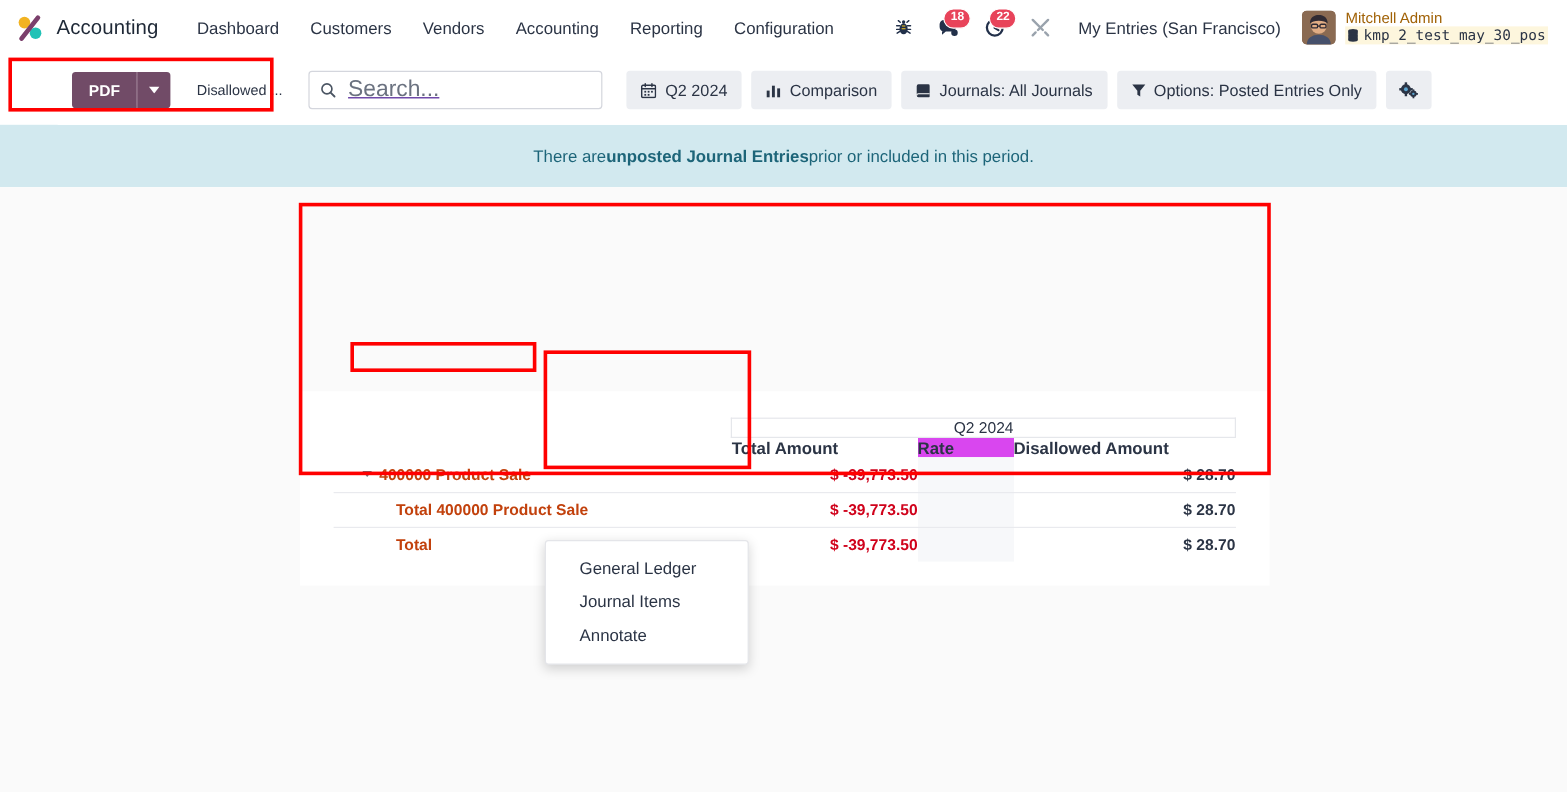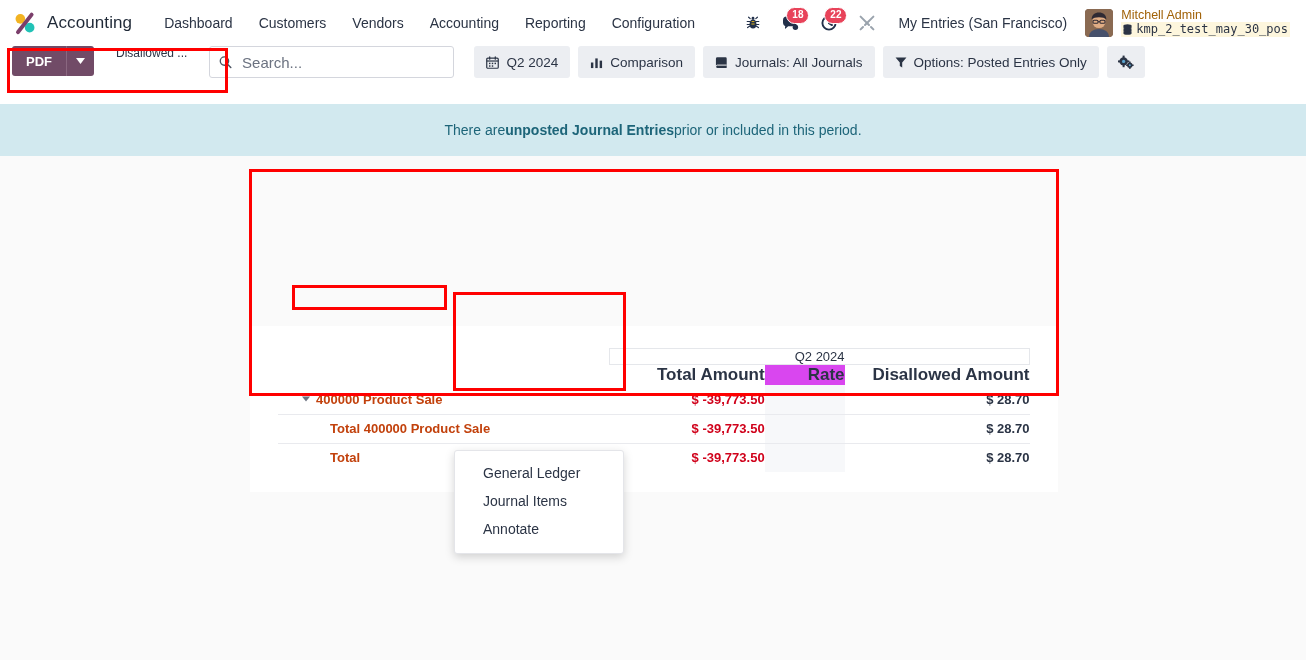--- a/index.html
+++ b/index.html
@@ -103,24 +103,25 @@
     gap: 4px;
     padding: 0 2px;
     justify-content: flex-end;
   }
 
   
   .control-panel {
     height: 58px;
     background: #ffffff;
     display: flex;
-    align-items: flex-start;
+    align-items: center;
     padding: 0 12px;
     gap: 10px;
     position: relative;
+    margin-left: 48px;
   }
   .pdf-group { display: flex; align-items: stretch; }
   .pdf-btn {
     background: #714b67;
     color: #ffffff;
     border: none;
     font-size: 13px;
     font-weight: bold;
     padding: 0 14px;
     height: 30px;
@@ -153,25 +154,26 @@
     border-radius: 3px;
     background: #fff;
     display: flex;
     align-items: center;
     padding: 0 9px;
     gap: 8px;
     margin-left: 12px;
   }
   .searchbar input {
     border: none; outline: none;
-    font-size: 15px;
-    color: #4d7c0f;
+    font-size: 19px;
+    color: #4c1d95;
     background: transparent;
     width: 100%;
     font-family: "Liberation Sans", sans-serif;
+    text-decoration: underline;
   }
   .searchbar input::placeholder { color: #6b7280; }
 
   .filter-row { display: flex; align-items: center; gap: 8px; margin-left: 10px; }
   .filter-btn {
     background: #eceef2;
     border: none;
     border-radius: 3px;
     height: 32px;
     padding: 0 12px;
@@ -222,24 +224,24 @@
 
   .th-period {
     border: 1px solid #e5e7eb;
     text-align: center;
     font-weight: normal;
     color: #2b3445;
     font-size: 13px;
     padding: 7px 0;
   }
   .th-label {
-    text-align: right;
+    text-align: left;
     font-weight: bold;
     color: #2b3445;
-    font-size: 17px;
+    font-size: 14px;
     padding: 10px 8px 9px;
     white-space: nowrap;
   }
   .th-label.rate-col { background: #d946ef; }
 
   tr.data-row > td { border-top: 1px solid #e9eaee; height: 29px; }
   tr.data-row:first-of-type > td { border-top: none; }
 
   td.cell-name {
     padding: 4px 0 4px 8px;

